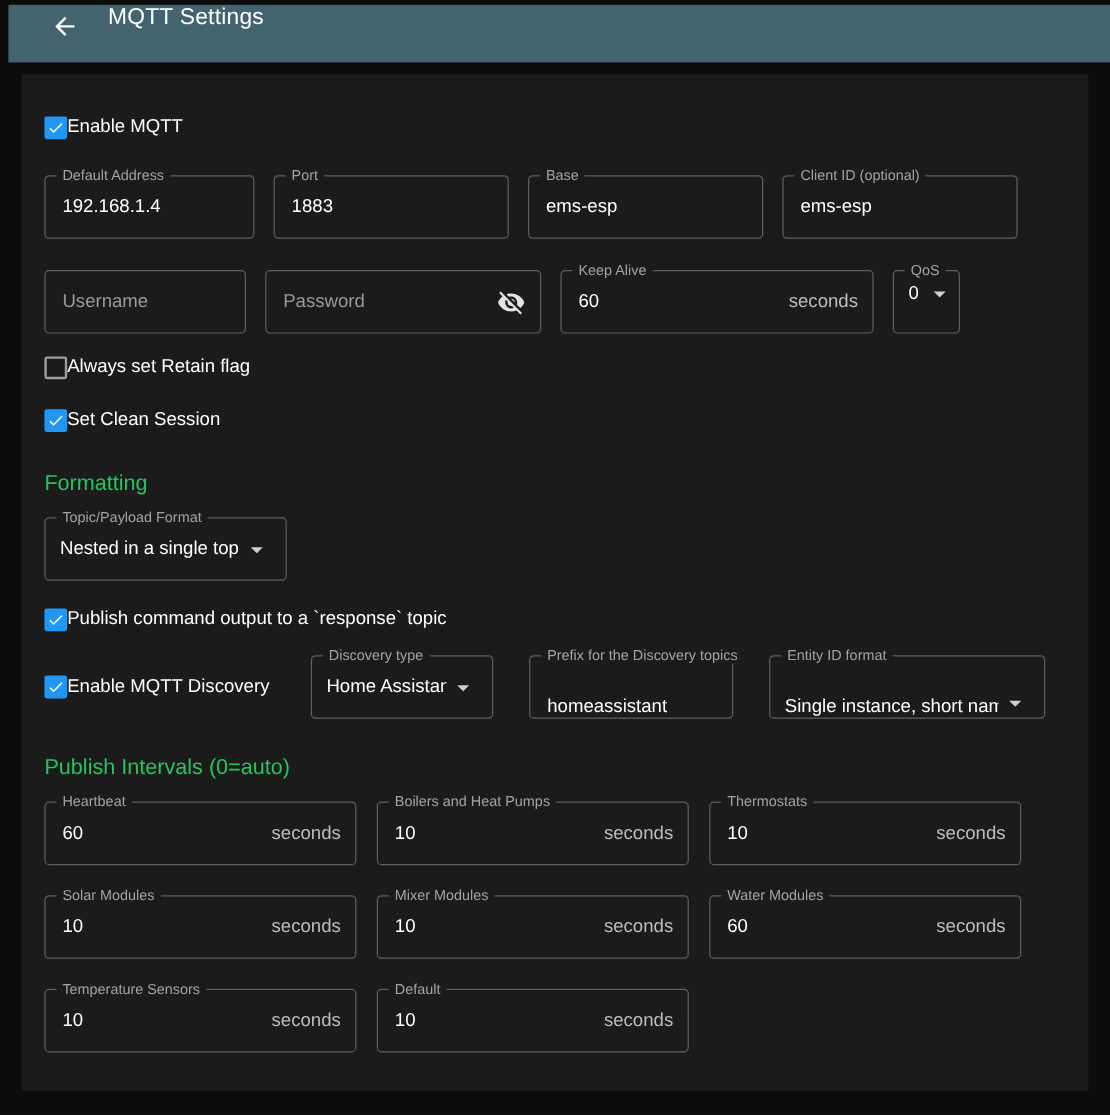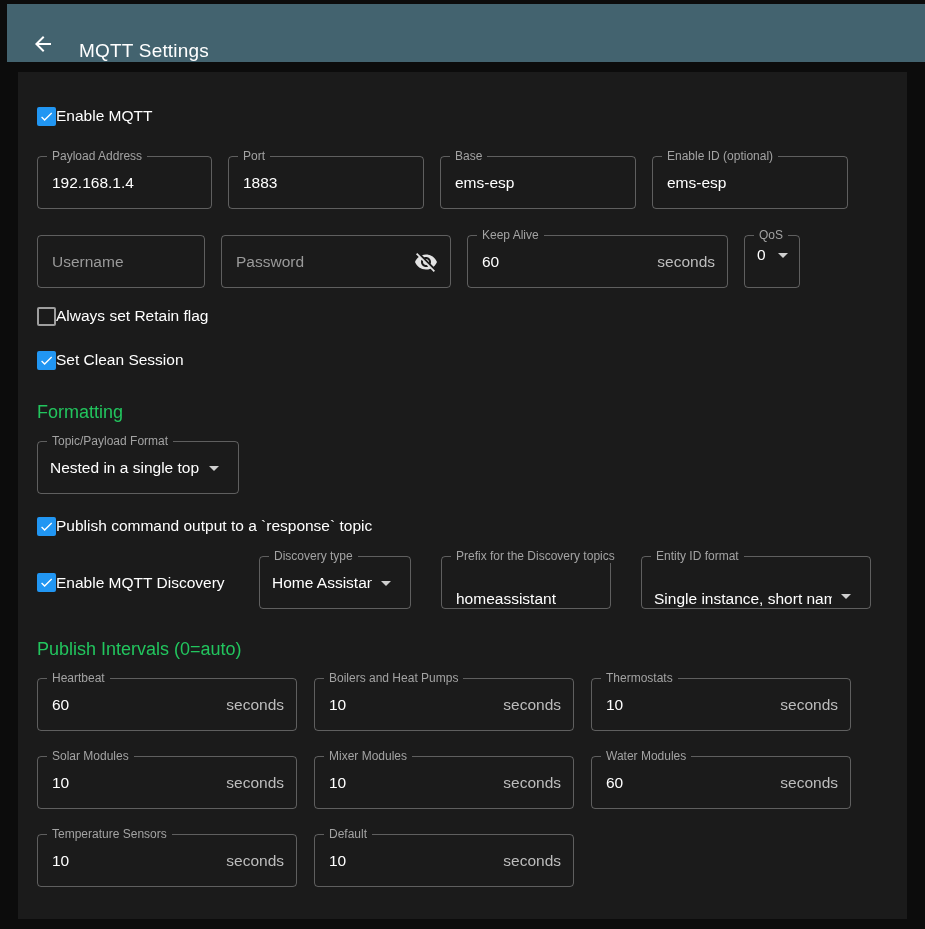--- a/index.html
+++ b/index.html
@@ -6,25 +6,25 @@
   html,body { width: 925px; height: 929px; }
   body {
     background: #0c0c0c;
     font-family: "Liberation Sans", sans-serif;
     overflow: hidden;
     color: #fff;
   }
   
   .appbar {
     margin: 4px 0 0 7px;
-    height: 58px;
+    height: 48px;
     background: #43636f;
     display: flex;
-    align-items: flex-end;
-    padding: 0 18px;
+    align-items: flex-start;
+    padding: 0 29px;
     gap: 18px;
   }
   .backbtn {
     background: transparent; border: none; cursor: pointer;
     width: 36px; height: 36px; display: flex; align-items: center; justify-content: center;
   }
   .backbtn svg { width: 24px; height: 24px; fill: #ffffff; }
   .title { color: #fff; font-size: 19px; font-weight: 400; letter-spacing: .2px; }
 
   
@@ -118,33 +118,33 @@
     <span class="cb checked">
       <svg viewBox="0 0 24 24">
           <path d="M9 16.17L4.83 12l-1.42 1.41L9 19 21 7l-1.41-1.41z"></path>
         </svg>
     </span>
     <span class="cblabel">Enable MQTT</span>
   </div>
 
   <div class="frow frow1">
     <div class="field w175">
-      <span class="flabel">Payload Address</span>
+      <span class="flabel">Default Address</span>
       <input class="finput" value="192.168.1.4" style="">
     </div>
     <div class="field w196">
       <span class="flabel">Port</span>
       <input class="finput" value="1883" style="">
     </div>
     <div class="field w196">
       <span class="flabel">Base</span>
       <input class="finput" value="ems-esp" style="">
     </div>
     <div class="field w196">
-      <span class="flabel">Enable ID (optional)</span>
+      <span class="flabel">Client ID (optional)</span>
       <input class="finput" value="ems-esp" style="">
     </div>
   </div>
 
   <div class="frow frow2">
     <div class="field w195">
       <input class="finput" placeholder="Username" style="">
     </div>
     <div class="field w230">
       <input class="finput" type="password" placeholder="Password" style="">

